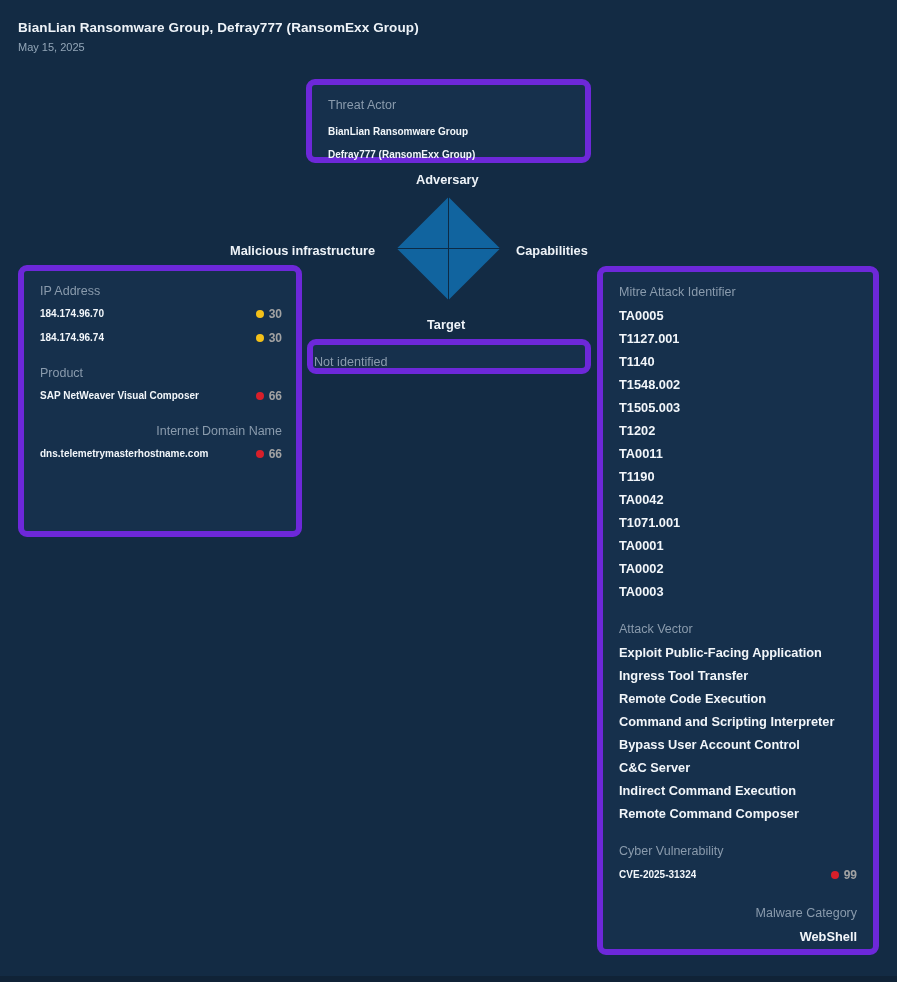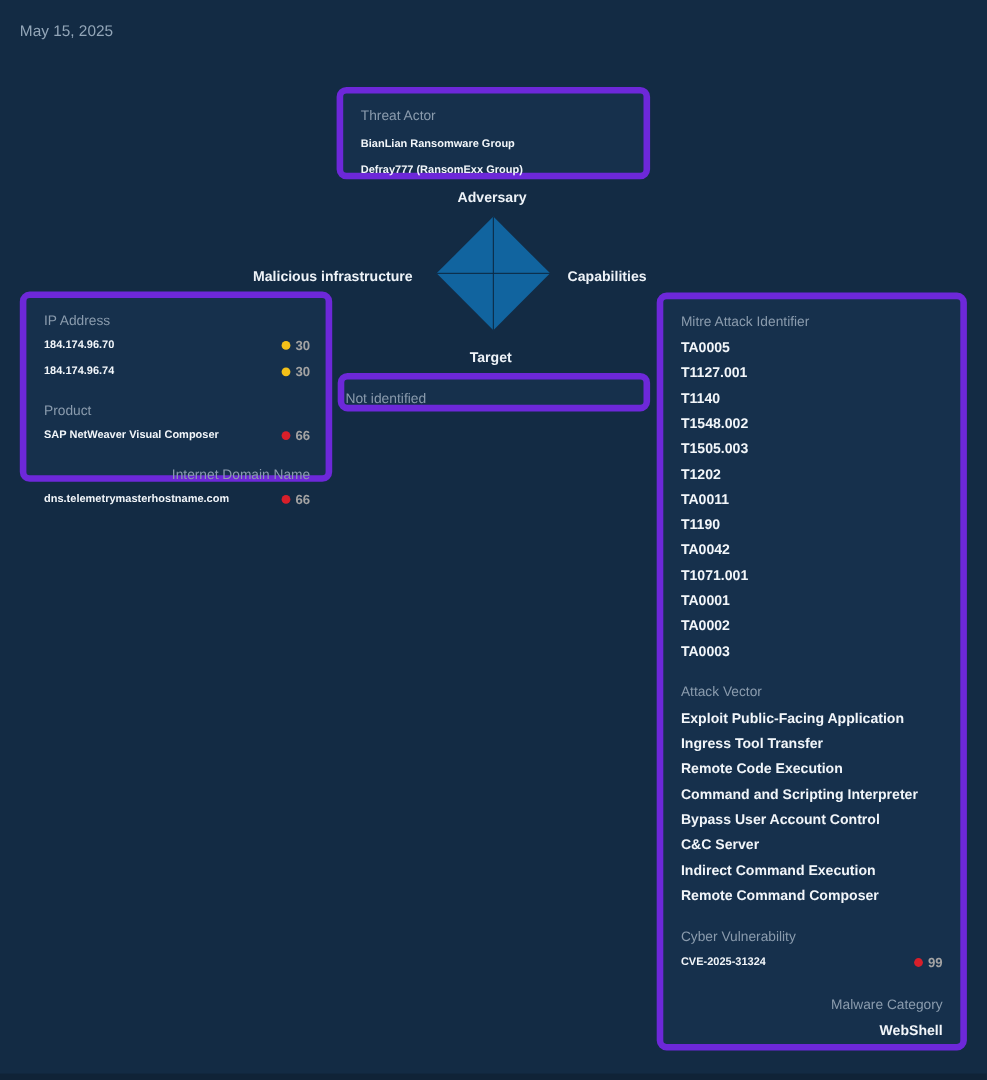--- a/index.html
+++ b/index.html
@@ -31,21 +31,21 @@
   
   .header { position: absolute; left: 18px; top: 18px; }
   .header-title {
     font-size: 13.5px;
     font-weight: bold;
     color: #eef3f8;
     letter-spacing: 0.1px;
     line-height: 19px;
   }
   .header-date {
-    font-size: 14px;
+    font-size: 11px;
     color: #93a6b8;
     line-height: 18px;
     margin-top: 1px;
   }
 
   
   .card {
     position: absolute;
     background: #16304c;
     border: 6px solid #6d28d9;
@@ -133,21 +133,21 @@
     height: 35px;
     padding: 8px 1px;
   }
   #target-card .field-label { font-size: 12.6px; }
 
   
   #left-panel {
     left: 18px;
     top: 265px;
     width: 284px;
-    height: 173px;
+    height: 272px;
     padding: 11px 14px 0 16px;
   }
 
   .row {
     display: flex;
     align-items: center;
     justify-content: space-between;
     line-height: 24px;
     height: 24px;
   }
@@ -195,20 +195,21 @@
   }
   #right-panel .group { margin-bottom: 17px; }
   #right-panel .group > .field-label { margin-bottom: 3px; }
 </style>
 </head>
 <body>
 
 <div id="stage">
 
   <div class="header">
+    <div class="header-title">BianLian Ransomware Group, Defray777 (RansomExx Group)</div>
     <div class="header-date">May 15, 2025</div>
   </div>
 
   <div class="card" id="threat-actor-card">
     <div class="field-label">Threat Actor</div>
     <div class="field-value">BianLian Ransomware Group</div>
     <div class="field-value">Defray777 (RansomExx Group)</div>
   </div>
 
   <div class="axis-label" id="label-adversary">Adversary</div>

